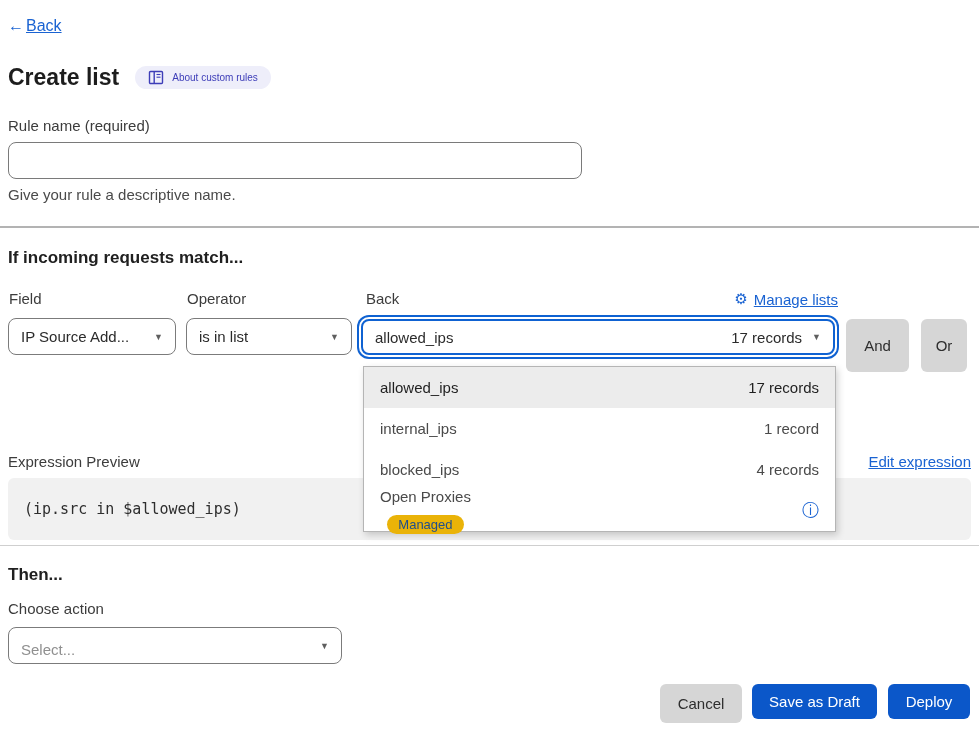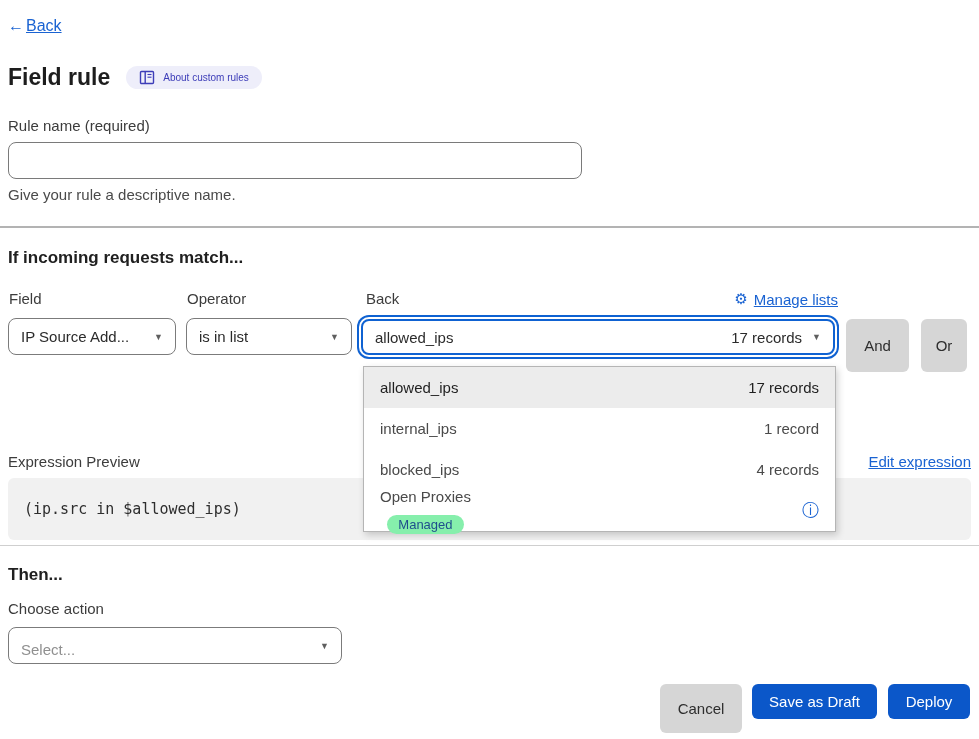--- a/index.html
+++ b/index.html
@@ -78,21 +78,21 @@
     box-shadow: 2px 3px 7px rgba(0,0,0,0.18); z-index: 10;
   }
   .menu-row {
     height: 41px; display: flex; align-items: center; justify-content: space-between;
     padding: 0 16px; font-size: 15px; color: #4a4a4a; cursor: pointer;
   }
   .menu-row.highlighted { background: #ececec; color: #1f1f1f; }
   .menu-row .meta { color: inherit; }
   .row-left { display: flex; align-items: center; gap: 10px; flex-direction: column; }
   .managed-pill {
-    background: #86efac; color: #1f4e8c; border-radius: 11px;
+    background: #eab308; color: #1f4e8c; border-radius: 11px;
     padding: 2px 11px; font-size: 13px;
   }
   .info-icon { color: #1a63d2; font-size: 17px; line-height: 1; cursor: pointer; }
   
   .edit-link {
     position: absolute; top: 453px; right: 8px;
     color: #1a63d2; font-size: 15px; text-decoration: underline; cursor: pointer;
   }
   .code-block {
     position: absolute; left: 8px; top: 478px; width: 963px; height: 62px;
@@ -100,39 +100,39 @@
     display: flex; align-items: center; padding: 0 16px;
   }
   .code-text { font-family: "DejaVu Sans Mono", "Liberation Mono", monospace; font-size: 15px; color: #2e2e2e; }
   
   .blue-btn {
     position: absolute; top: 684px; height: 35px;
     background: #0b57c9; color: #fff; border: none; border-radius: 6px;
     font-size: 15px; font-family: "Liberation Sans", sans-serif; cursor: pointer;
   }
   .cancel-btn {
-    position: absolute; top: 684px; height: 49px; left: 660px; width: 82px;
+    position: absolute; top: 684px; height: 39px; left: 660px; width: 82px;
     background: #d6d6d6; color: #2e2e2e; border: none; border-radius: 6px;
     font-size: 15px; font-family: "Liberation Sans", sans-serif; cursor: pointer;
   }
   .placeholder { color: #8f8f8f; margin-top: 7px; }
   .book-icon svg { display: block; }
 </style>
 </head>
 <body>
 
 <div class="canvas">
 
   <a class="back-link">
     <span>←</span>
       <span class="back-text">Back</span>
   </a>
 
   <div class="title-row">
-    <div class="page-title">Field rule</div>
+    <div class="page-title">Create list</div>
     <div class="about-badge">
       <span class="book-icon">
         <svg width="16" height="15" viewBox="0 0 16 15">
           <rect x="1.5" y="1.5" width="13" height="12" rx="1" fill="none" stroke="#3d3db8" stroke-width="1.4"></rect>
           <line x1="6.2" y1="1.5" x2="6.2" y2="13.5" stroke="#3d3db8" stroke-width="1.4"></line>
           <line x1="8.5" y1="4.5" x2="12.5" y2="4.5" stroke="#3d3db8" stroke-width="1.1"></line>
           <line x1="8.5" y1="7.2" x2="12.5" y2="7.2" stroke="#3d3db8" stroke-width="1.1"></line>
         </svg>
       </span>
       <span>About custom rules</span>

